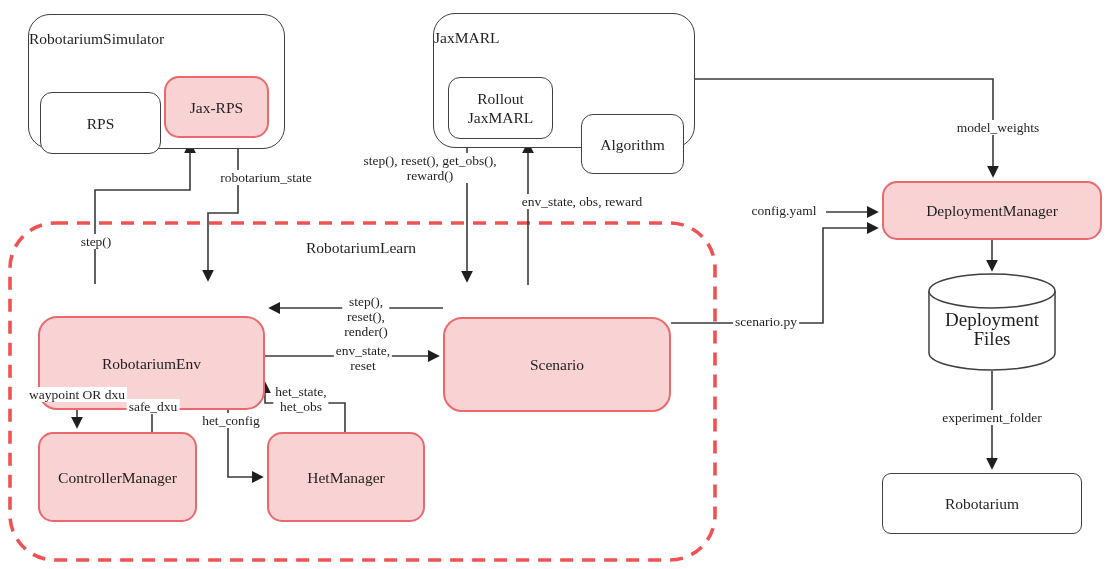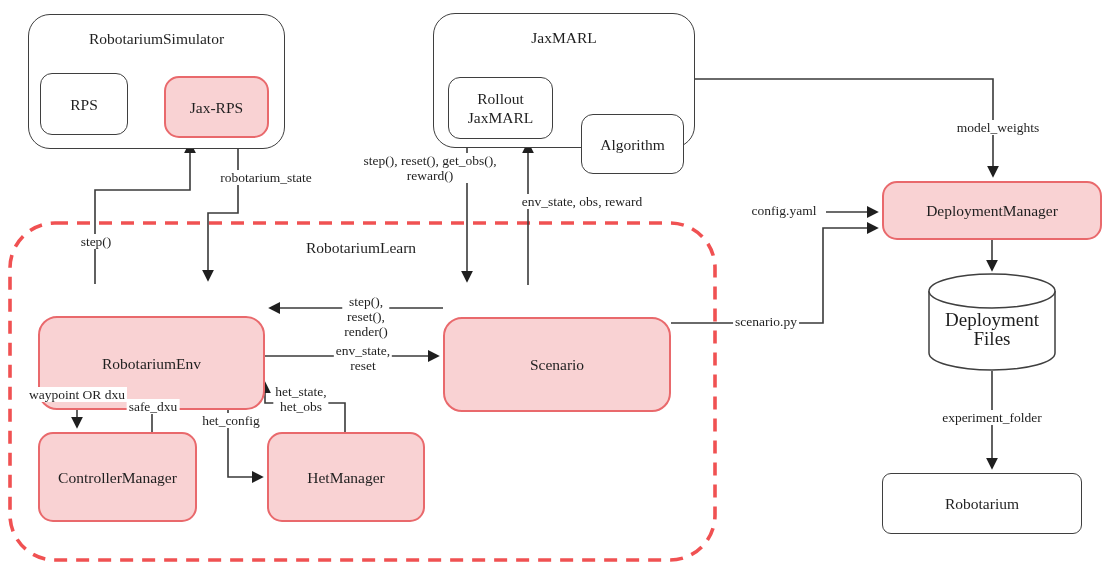--- a/index.html
+++ b/index.html
@@ -12,21 +12,21 @@
     --canvas-bg:#ffffff;
   }
   html,body{margin:0;padding:0;background:#fff;}
   #canvas{
     position:relative;width:1108px;height:569px;background:var(--canvas-bg);
     font-family:"Liberation Serif","DejaVu Serif",serif;color:var(--text);
     overflow:hidden;
   }
   svg.overlay{position:absolute;left:0;top:0;width:1108px;height:569px;}
   .group{position:absolute;background:#fff;border:1.6px solid var(--box-border);border-radius:22px;box-sizing:border-box;}
-  .group-title{text-align:center;padding-top:15px;font-size:15.5px;}
+  .group-title{text-align:left;padding-top:15px;font-size:15.5px;}
   .node{
     position:absolute;display:flex;align-items:center;justify-content:center;
     text-align:center;font-size:15.5px;white-space:pre-line;box-sizing:border-box;line-height:19px;
   }
   .pink{background:var(--pink-fill);border:2.2px solid var(--pink-border);border-radius:15px;}
   .whitebox{background:#fff;border:1.5px solid var(--box-border);border-radius:12px;}
   .env-radius{border-radius:19px;margin-top:32px;}
   .elabel{
     position:absolute;font-size:13.5px;line-height:15px;background:#fff;
     padding:0 2px;white-space:pre-line;text-align:center;transform:translateX(-50%);
@@ -68,21 +68,21 @@
     </g>
 
     <g fill="#ffffff" stroke="var(--box-border)" stroke-width="1.5">
       <path d="M 929 291 L 929 353 A 63 17 0 0 0 1055 353 L 1055 291"></path>
       <ellipse cx="992" cy="291" rx="63" ry="17"></ellipse>
     </g>
   </svg>
 
   <div class="group" style="left:28px;top:14px;width:257px;height:135px;">
     <div class="group-title">RobotariumSimulator</div>
-    <div class="node whitebox" style="left:11px;top:58px;width:88px;height:62px;">RPS</div>
+    <div class="node whitebox" style="left:11px;top:77px;width:121px;height:62px;">RPS</div>
     <div class="node pink" style="left:135px;top:61px;width:105px;height:62px;">Jax-RPS</div>
   </div>
 
   <div class="group" style="left:433px;top:13px;width:262px;height:135px;">
     <div class="group-title">JaxMARL</div>
     <div class="node whitebox" style="left:14px;top:63px;width:105px;height:62px;">Rollout
 JaxMARL</div>
     <div class="node whitebox" style="left:147px;top:64px;width:103px;height:60px;margin-top:36px;">Algorithm</div>
   </div>
 

